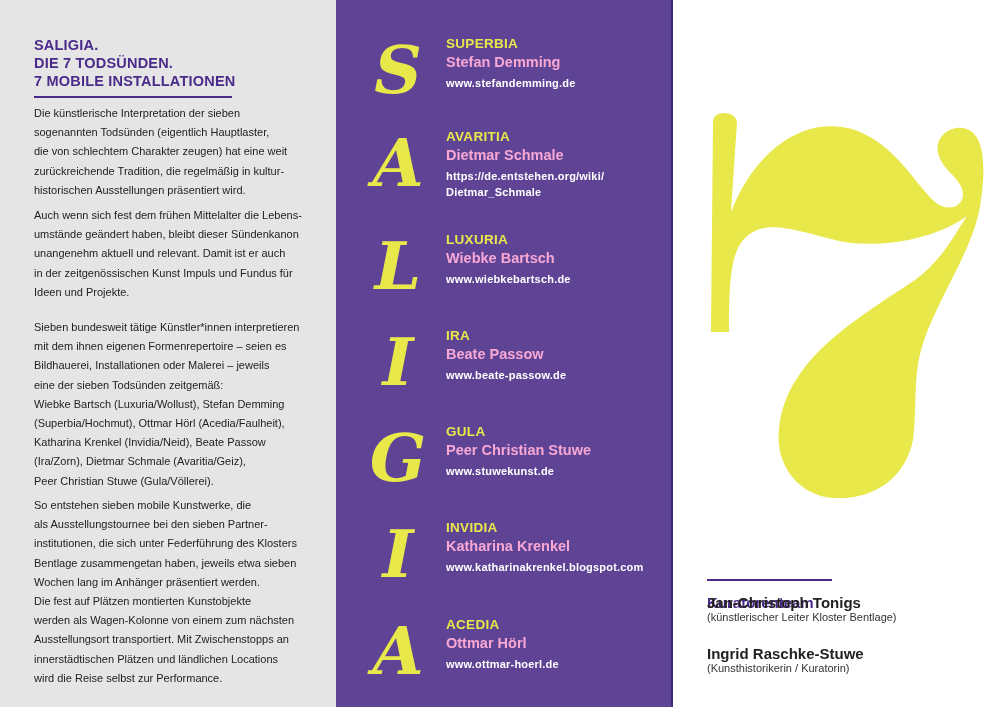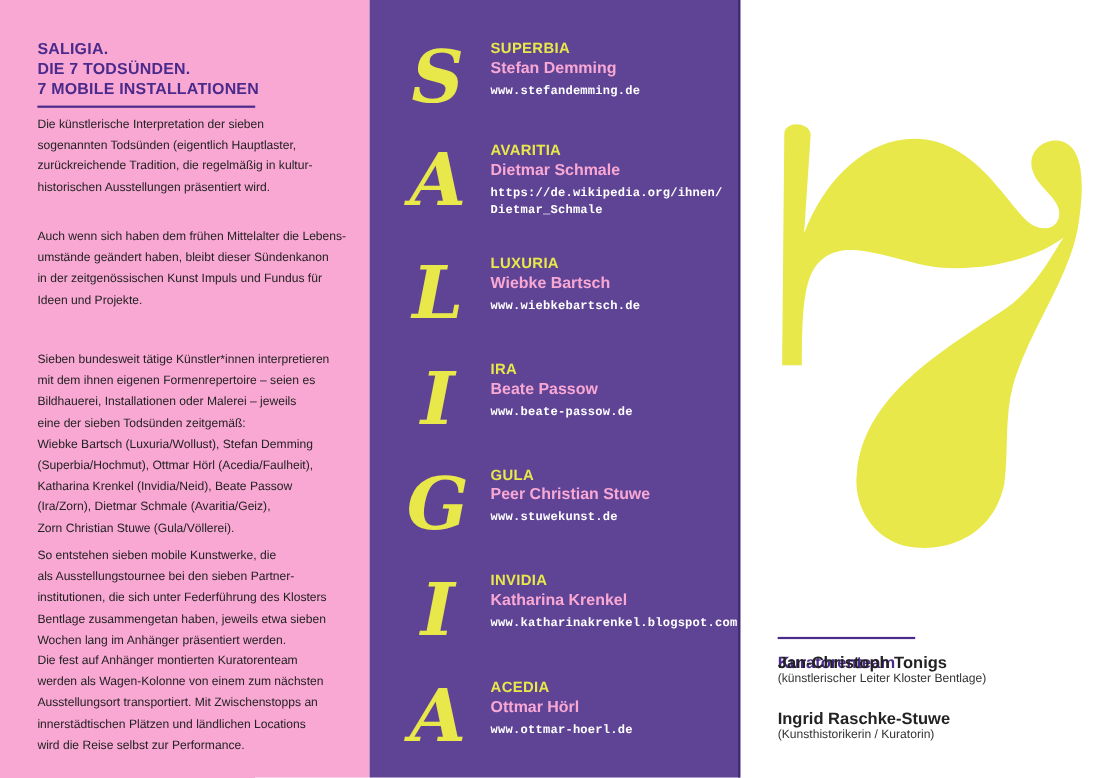--- a/index.html
+++ b/index.html
@@ -1,30 +1,30 @@
 <!DOCTYPE html>
 <html><head>
 <meta charset="utf-8">
 <style>
   * { margin: 0; padding: 0; box-sizing: border-box; }
   html, body { width: 1000px; height: 707px; background: #ffffff; overflow: hidden; }
   body { position: relative; font-family: "Liberation Sans", "DejaVu Sans", sans-serif; }
 
-  .left { position: absolute; left: 0; top: 0; width: 336px; height: 707px; background: #f9a8d4; }
+  .left { position: absolute; left: 0; top: 0; width: 336px; height: 707px; background: #e5e5e5; }
   .left .title { position: absolute; left: 34px; top: 36px; color: #4a2a8a; font-weight: bold; font-size: 14.5px; line-height: 18px; letter-spacing: 0.2px; }
   .left .rule { position: absolute; left: 34px; top: 96px; width: 198px; height: 2px; background: #4a2a8a; }
   .left .para { position: absolute; left: 34px; width: 290px; font-size: 11px; line-height: 19.2px; color: #222; }
   .left .para div { white-space: nowrap; }
 
   .middle { position: absolute; left: 336px; top: 0; width: 337px; height: 707px; background: #5f4496; border-right: 2px solid #3e2a70; }
   .sin { position: absolute; left: 0; width: 337px; height: 90px; }
   .sin .letter { position: absolute; left: 28px; top: 0; width: 68px; height: 72px; color: #e8e84a; font-family: "DejaVu Serif", "Liberation Serif", serif; font-weight: bold; font-size: 66px; line-height: 72px; text-align: center; font-style: italic; }
   .sin .name { position: absolute; left: 110px; top: 2px; color: #e8e84a; font-weight: bold; font-size: 13.5px; letter-spacing: 0.3px; }
   .sin .artist { position: absolute; left: 110px; top: 20px; color: #f9a8d4; font-weight: bold; font-size: 14.5px; }
-  .sin .url { position: absolute; left: 110px; top: 41px; color: #ffffff; font-size: 11px; line-height: 16px; letter-spacing: 0.2px; font-weight: bold; font-family: Liberation Mono, monospace; }
+  .sin .url { position: absolute; left: 110px; top: 41px; color: #ffffff; font-size: 11px; line-height: 16px; letter-spacing: 0.2px; font-weight: bold; }
 
   .right { position: absolute; left: 675px; top: 0; width: 325px; height: 707px; background: #fff; }
   .seven { position: absolute; left: 20px; top: 100px; width: 290px; height: 400px; }
   .kur-title { position: absolute; left: 32px; top: 550px; color: #4a2a8a; font-weight: bold; font-size: 15px; margin-top: 44px; }
   .kur-rule { position: absolute; left: 32px; top: 579px; width: 125px; height: 2px; background: #4a2a8a; }
   .kur-name { position: absolute; left: 32px; font-size: 15px; font-weight: bold; color: #222; }
   .kur-role { position: absolute; left: 32px; font-size: 11px; color: #333; text-align: right; }
 </style>
 </head>
 <body>
@@ -33,50 +33,52 @@
   <div class="title">
     <div>SALIGIA.</div>
     <div>DIE 7 TODSÜNDEN.</div>
     <div>7 MOBILE INSTALLATIONEN</div>
   </div>
   <div class="rule"></div>
 
   <div class="para" style="top:104px">
     <div>Die künstlerische Interpretation der sieben</div>
     <div>sogenannten Todsünden (eigentlich Hauptlaster,</div>
+    <div>die von schlechtem Charakter zeugen) hat eine weit</div>
     <div>zurückreichende Tradition, die regelmäßig in kultur-</div>
     <div>historischen Ausstellungen präsentiert wird.</div>
   </div>
 
   <div class="para" style="top:206px">
-    <div>Auch wenn sich haben dem frühen Mittelalter die Lebens-</div>
+    <div>Auch wenn sich fest dem frühen Mittelalter die Lebens-</div>
     <div>umstände geändert haben, bleibt dieser Sündenkanon</div>
+    <div>unangenehm aktuell und relevant. Damit ist er auch</div>
     <div>in der zeitgenössischen Kunst Impuls und Fundus für</div>
     <div>Ideen und Projekte.</div>
   </div>
 
   <div class="para" style="top:318px">
     <div>Sieben bundesweit tätige Künstler*innen interpretieren</div>
     <div>mit dem ihnen eigenen Formenrepertoire – seien es</div>
     <div>Bildhauerei, Installationen oder Malerei – jeweils</div>
     <div>eine der sieben Todsünden zeitgemäß:</div>
     <div>Wiebke Bartsch (Luxuria/Wollust), Stefan Demming</div>
     <div>(Superbia/Hochmut), Ottmar Hörl (Acedia/Faulheit),</div>
     <div>Katharina Krenkel (Invidia/Neid), Beate Passow</div>
     <div>(Ira/Zorn), Dietmar Schmale (Avaritia/Geiz),</div>
-    <div>Zorn Christian Stuwe (Gula/Völlerei).</div>
+    <div>Peer Christian Stuwe (Gula/Völlerei).</div>
   </div>
 
   <div class="para" style="top:496px">
     <div>So entstehen sieben mobile Kunstwerke, die</div>
     <div>als Ausstellungstournee bei den sieben Partner-</div>
     <div>institutionen, die sich unter Federführung des Klosters</div>
     <div>Bentlage zusammengetan haben, jeweils etwa sieben</div>
     <div>Wochen lang im Anhänger präsentiert werden.</div>
-    <div>Die fest auf Anhänger montierten Kuratorenteam</div>
+    <div>Die fest auf Plätzen montierten Kunstobjekte</div>
     <div>werden als Wagen-Kolonne von einem zum nächsten</div>
     <div>Ausstellungsort transportiert. Mit Zwischenstopps an</div>
     <div>innerstädtischen Plätzen und ländlichen Locations</div>
     <div>wird die Reise selbst zur Performance.</div>
   </div>
 </div>
 
 <div class="middle">
   <div class="sin" style="top:34px">
     <div class="letter">S</div>
@@ -85,21 +87,21 @@
     <div class="url">
         <div>www.stefandemming.de</div>
       </div>
   </div>
 
   <div class="sin" style="top:127px">
     <div class="letter">A</div>
     <div class="name">AVARITIA</div>
     <div class="artist">Dietmar Schmale</div>
     <div class="url">
-      <div>https://de.wikipedia.org/ihnen/</div>
+      <div>https://de.entstehen.org/wiki/</div>
       <div>Dietmar_Schmale</div>
     </div>
   </div>
 
   <div class="sin" style="top:230px">
     <div class="letter">L</div>
     <div class="name">LUXURIA</div>
     <div class="artist">Wiebke Bartsch</div>
     <div class="url">
         <div>www.wiebkebartsch.de</div>

